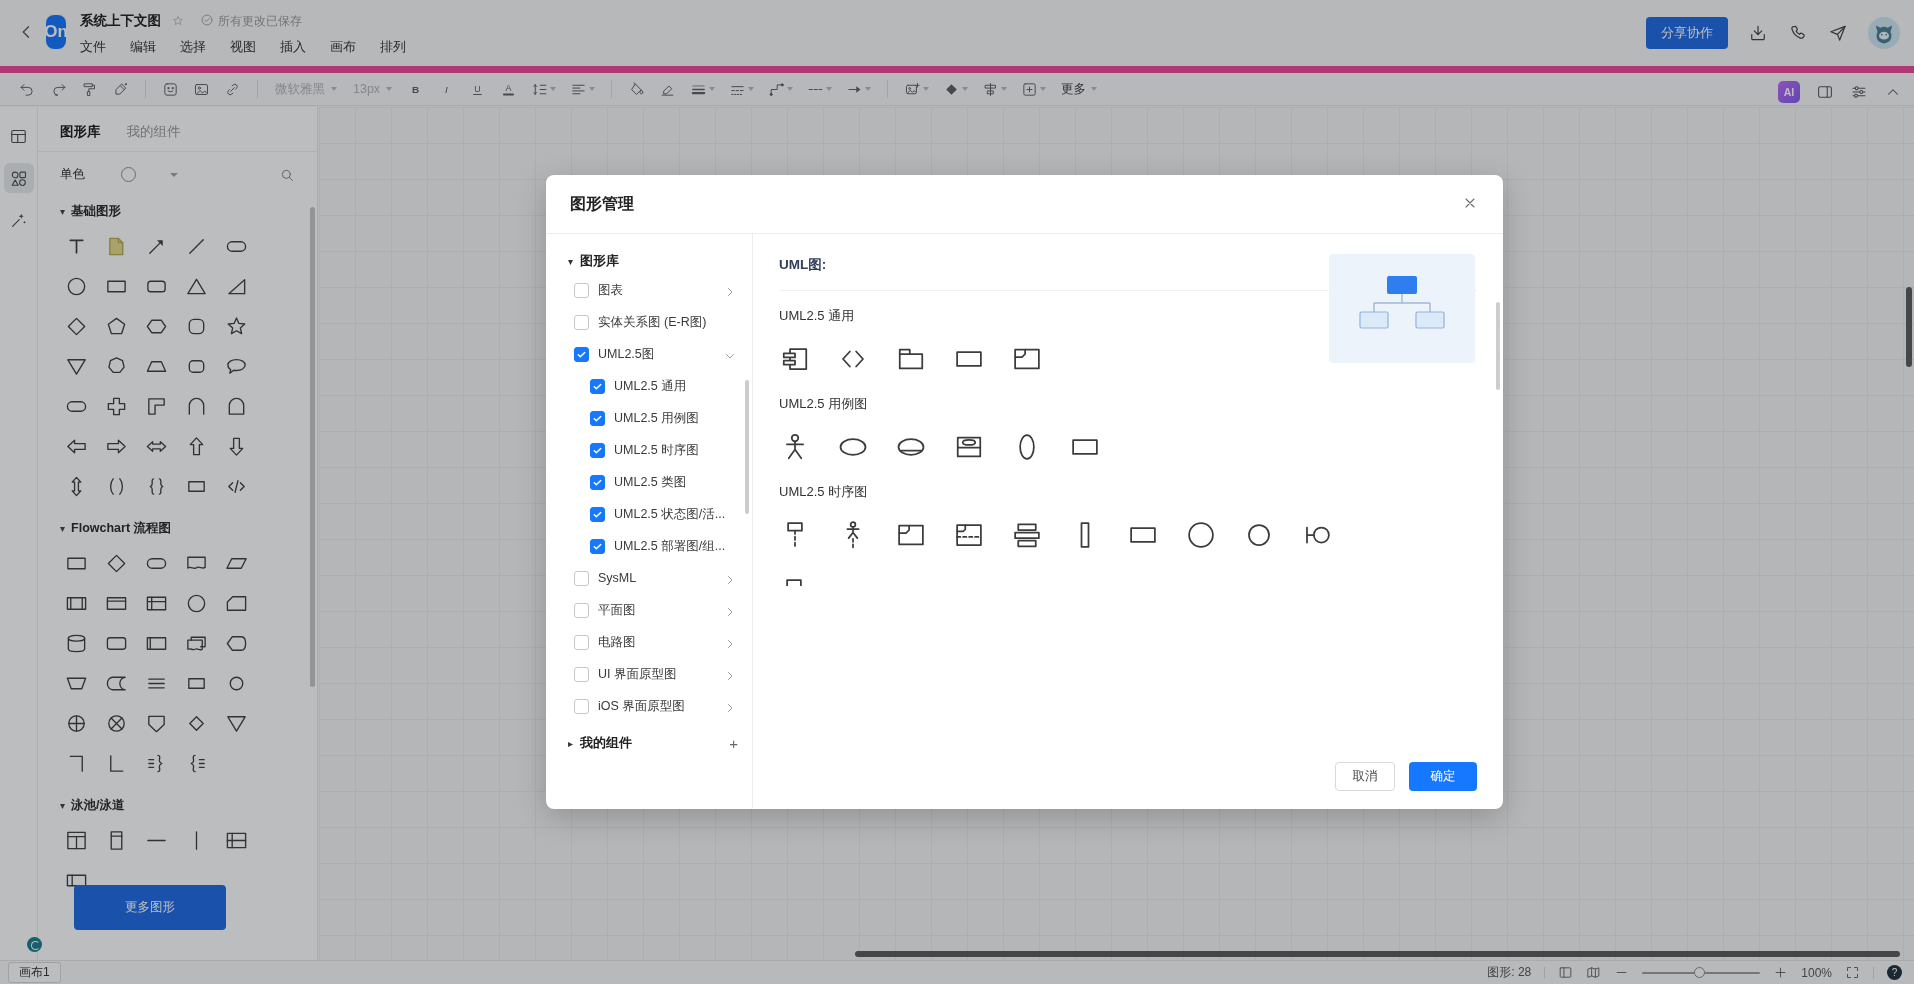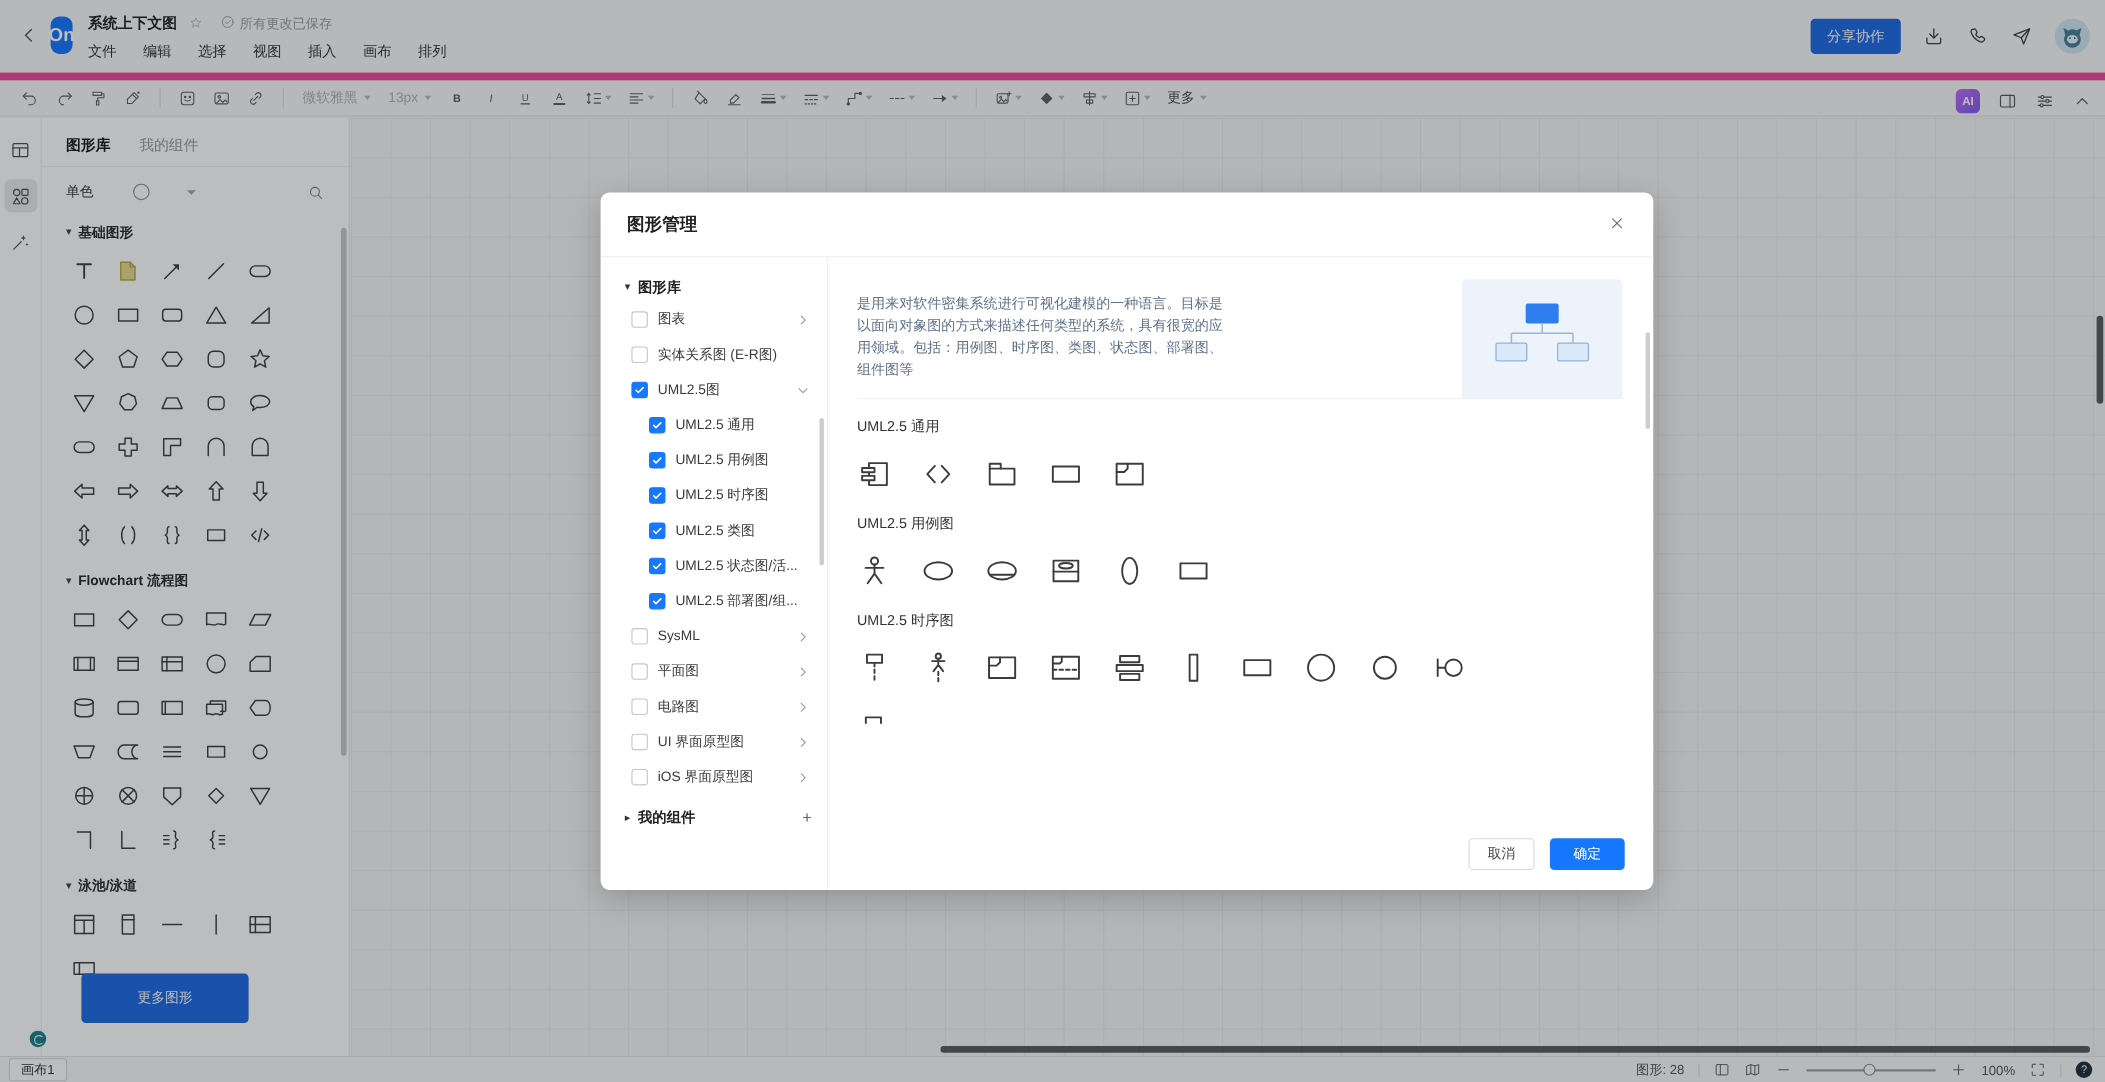--- a/index.html
+++ b/index.html
@@ -987,21 +987,21 @@
             </div>
           </div>
         <div class="tree-my">
           <span class="tri">▸</span>
           <span>我的组件</span>
           <span class="plus">+</span>
         </div>
         <div class="tree-scroll"></div>
       </div>
       <div class="m-detail">
-        <div class="d-desc">是用来对软件密集系统进行可视化建模的一种语言。目标是以面向对象图的方式来描述任何类型的系统，具有很宽的应用领域。包括：用例图、时序图、类图、状态图、部署图、组件图等</div>
+        <div class="d-heading">UML图:</div>
         <div class="d-preview">
           <svg viewBox="0 0 146 109" width="146" height="109">
             <rect x="58" y="22" width="30" height="18" rx="2" fill="#2e7ef0"></rect>
             <path d="M73 40v9M45 49h56M45 49v9M101 49v9" stroke="#9db8d6" fill="none" stroke-width="1.4"></path>
             <rect x="31" y="58" width="28" height="16" rx="1.5" fill="#dbe9f9" stroke="#8fb3dd" stroke-width="1.2"></rect>
             <rect x="87" y="58" width="28" height="16" rx="1.5" fill="#dbe9f9" stroke="#8fb3dd" stroke-width="1.2"></rect>
           </svg>
         </div>
         <hr class="d-divider">
         <div id="detail-groups">

